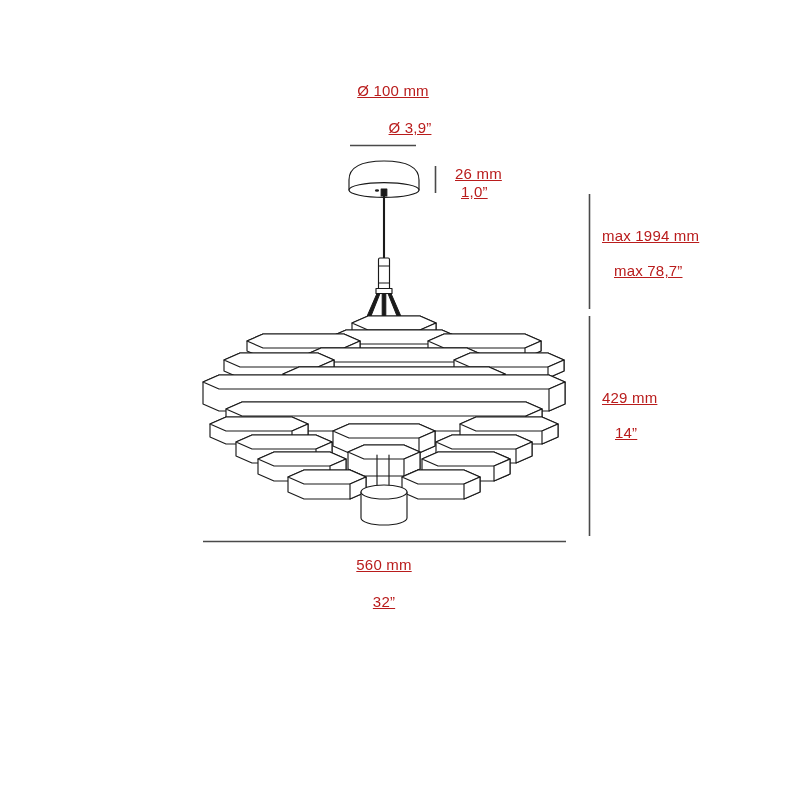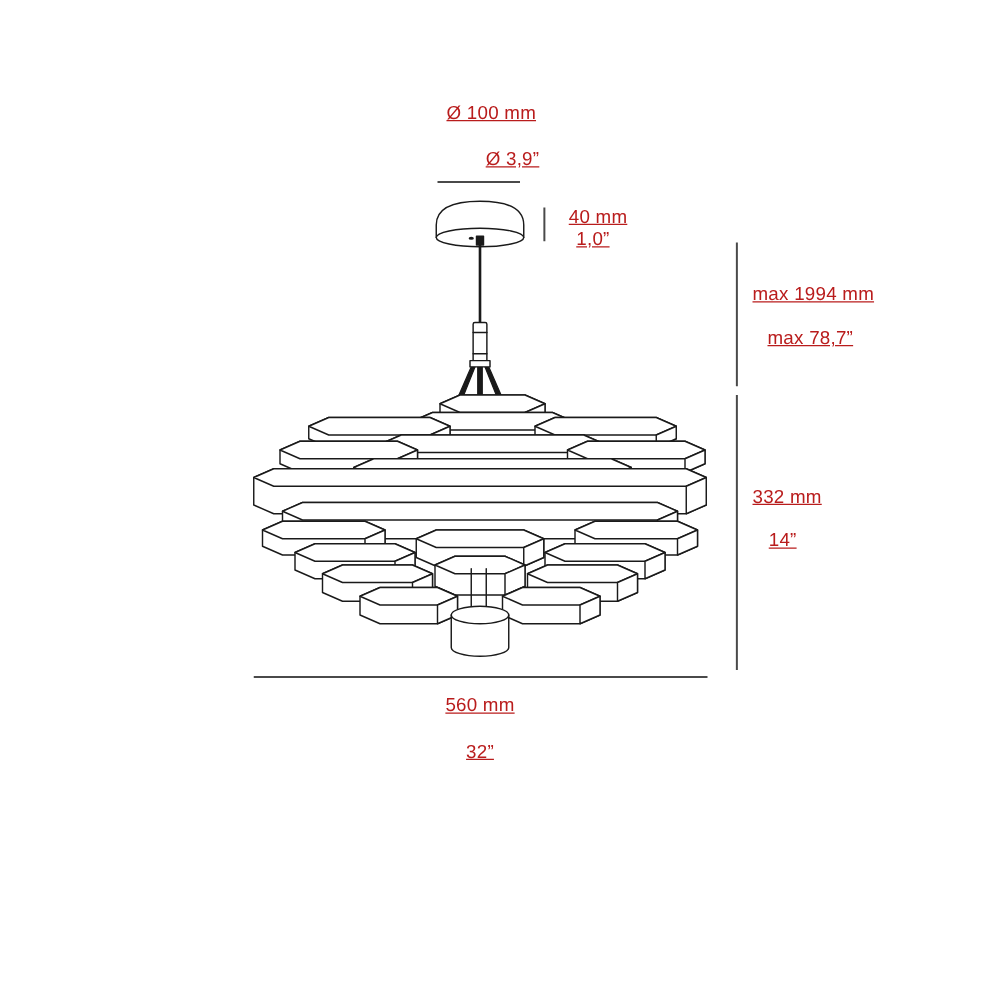--- a/index.html
+++ b/index.html
@@ -198,27 +198,27 @@
       <path d="M361,492 L361,518 A23,7 0 0 0 407,518 L407,492 Z"></path>
       <ellipse cx="384" cy="492" rx="23" ry="7"></ellipse>
     </g>
   </g>
 </svg>
 
 <div class="dim-label lbl-center" id="lbl-dia-mm">Ø 100 mm</div>
 
 <div class="dim-label lbl-center" id="lbl-dia-in">Ø 3,9”</div>
 
-<div class="dim-label" id="lbl-canopy-mm">40 mm</div>
+<div class="dim-label" id="lbl-canopy-mm">26 mm</div>
 
 <div class="dim-label" id="lbl-canopy-in">1,0”</div>
 
 <div class="dim-label" id="lbl-drop-mm">max 1994 mm</div>
 
 <div class="dim-label" id="lbl-drop-in">max 78,7”</div>
 
-<div class="dim-label" id="lbl-height-mm">332 mm</div>
+<div class="dim-label" id="lbl-height-mm">429 mm</div>
 
 <div class="dim-label" id="lbl-height-in">14”</div>
 
 <div class="dim-label lbl-center" id="lbl-width-mm">560 mm</div>
 
 <div class="dim-label lbl-center" id="lbl-width-in">32”</div>
 
 </body></html>

